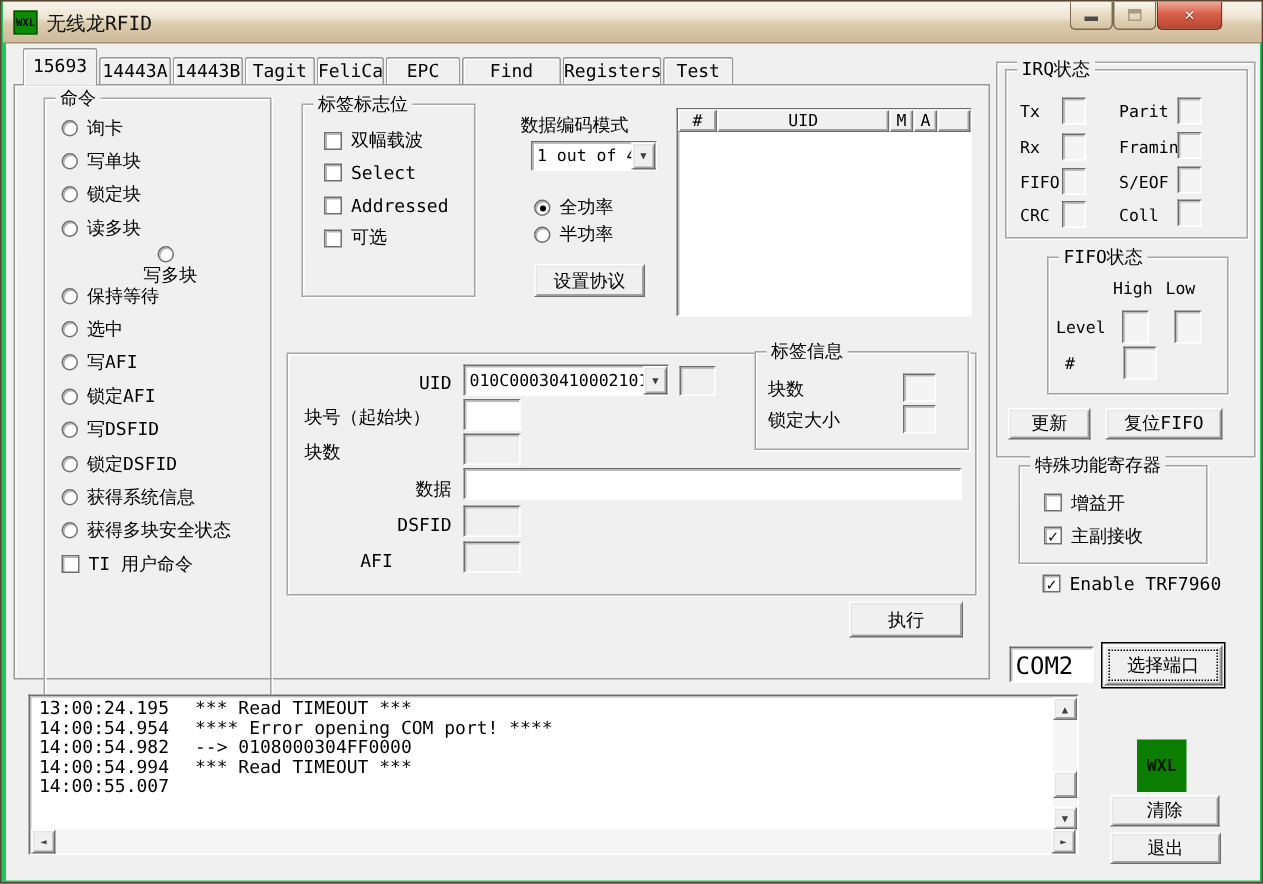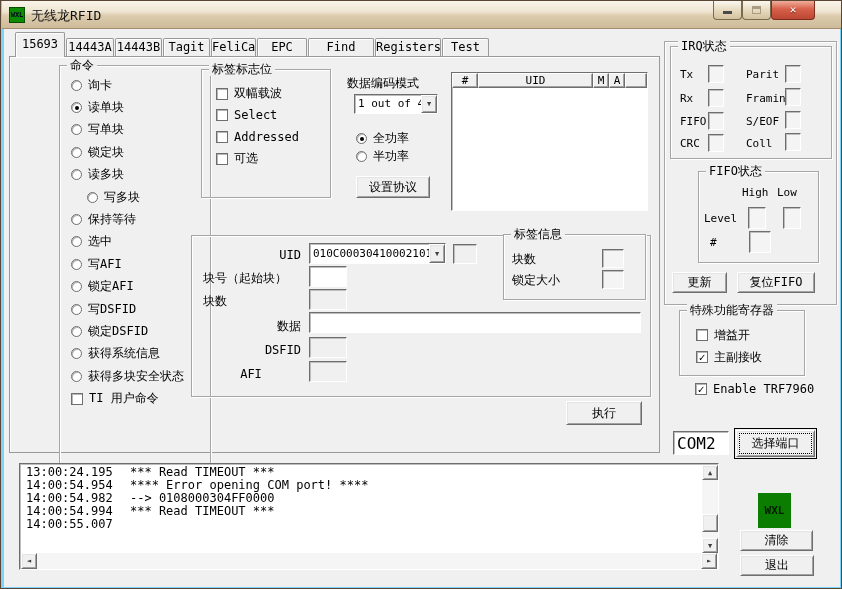--- a/index.html
+++ b/index.html
@@ -1,18 +1,18 @@
 <!DOCTYPE html>
 <html><head>
 <meta charset="utf-8">
 <style>
   html,body{margin:0;padding:0;background:#555;}
   *{box-sizing:border-box;}
   body{font-family:"DejaVu Sans Mono","DejaVu Sans","Liberation Sans",sans-serif;font-size:12px;color:#000;}
-  .window{position:relative;width:842px;height:589px;background:#7dd3fc;border:1px solid #5a4733;overflow:hidden;}
+  .window{position:relative;width:842px;height:589px;background:#22c55e;border:1px solid #5a4733;overflow:hidden;}
   .titlebar{position:absolute;left:1px;top:0;width:840px;height:28px;
     background:linear-gradient(#f9f5ec 0%,#eee4d1 40%,#dccbac 55%,#cdbb9b 100%);
     border-bottom:1px solid #a4906f;}
   .appicon{position:absolute;left:7px;top:6px;width:16px;height:16px;background:#0c8a00;border:1px solid #064d00;
     color:#002; font-size:7px;font-weight:bold;line-height:15px;text-align:center;letter-spacing:0;}
   .apptitle{position:absolute;left:29px;top:6px;font-size:13px;color:#111;}
   .winbtn{position:absolute;top:0;height:19px;border:1px solid #7a6a52;border-top:none;border-radius:0 0 4px 4px;
     text-align:center;background:linear-gradient(#fbf8f1,#e9ddc4 45%,#d4c29f);}
   .winbtn.close{background:linear-gradient(#efae9c,#d8604a 45%,#bb4732);border-color:#7e2d1e;}
   .minbar{display:inline-block;width:9px;height:3px;background:#4a4a4a;margin-top:10px;}
@@ -76,43 +76,39 @@
     <div class="tab abs" style="left:114px;width:47px;">14443B</div>
     <div class="tab abs" style="left:162px;width:47px;">Tagit</div>
     <div class="tab abs" style="left:210px;width:45px;">FeliCa</div>
     <div class="tab abs" style="left:256px;width:50px;">EPC</div>
     <div class="tab abs" style="left:307px;width:66px;">Find tags</div>
     <div class="tab abs" style="left:374px;width:66px;">Registers</div>
     <div class="tab abs" style="left:441px;width:47px;">Test</div>
 
     <div class="tabpage abs" style="left:8px;top:55px;width:651px;height:397px;"></div>
 
-    <div class="gb abs" style="left:28px;top:64px;width:152px;height:467px;padding-top:8px;margin-left:30px;">
+    <div class="gb abs" style="left:28px;top:64px;width:152px;height:467px;padding-top:8px;">
       <span class="leg">命令</span>
       <div class="row" style="height:22.4px;padding-left:11px;">
             <span class="r"></span>
             <span class="lb">询卡</span>
           </div>
       <div class="row" style="height:22.4px;padding-left:11px;">
-            <span class="r sel"></span>
-            <span class="lb">读单块</span>
-          </div>
-      <div class="row" style="height:22.4px;padding-left:11px;">
             <span class="r"></span>
             <span class="lb">写单块</span>
           </div>
       <div class="row" style="height:22.4px;padding-left:11px;">
             <span class="r"></span>
             <span class="lb">锁定块</span>
           </div>
       <div class="row" style="height:22.4px;padding-left:11px;">
             <span class="r"></span>
             <span class="lb">读多块</span>
           </div>
-      <div class="row" style="height:22.4px;padding-left:27px;">
+      <div class="row" style="height:22.4px;padding-left:11px;flex-direction:column;">
             <span class="r"></span>
             <span class="lb">写多块</span>
           </div>
       <div class="row" style="height:22.4px;padding-left:11px;">
             <span class="r"></span>
             <span class="lb">保持等待</span>
           </div>
       <div class="row" style="height:22.4px;padding-left:11px;">
             <span class="r"></span>
             <span class="lb">选中</span>
@@ -140,21 +136,21 @@
       <div class="row" style="height:22.4px;padding-left:11px;">
             <span class="r"></span>
             <span class="lb">获得多块安全状态</span>
           </div>
       <div class="row" style="height:22.4px;padding-left:11px;">
             <span class="cb"></span>
             <span class="lb">TI 用户命令</span>
           </div>
     </div>
 
-    <div class="gb abs" style="left:200px;top:68px;width:130px;height:129px;padding-top:13px;">
+    <div class="gb abs" style="left:200px;top:68px;width:116px;height:129px;padding-top:13px;">
       <span class="leg">标签标志位</span>
       <div class="row" style="height:21.6px;padding-left:14px;">
             <span class="cb"></span>
             <span class="lb">双幅载波</span>
           </div>
       <div class="row" style="height:21.6px;padding-left:14px;">
             <span class="cb"></span>
             <span class="lb">Select</span>
           </div>
       <div class="row" style="height:21.6px;padding-left:14px;">

